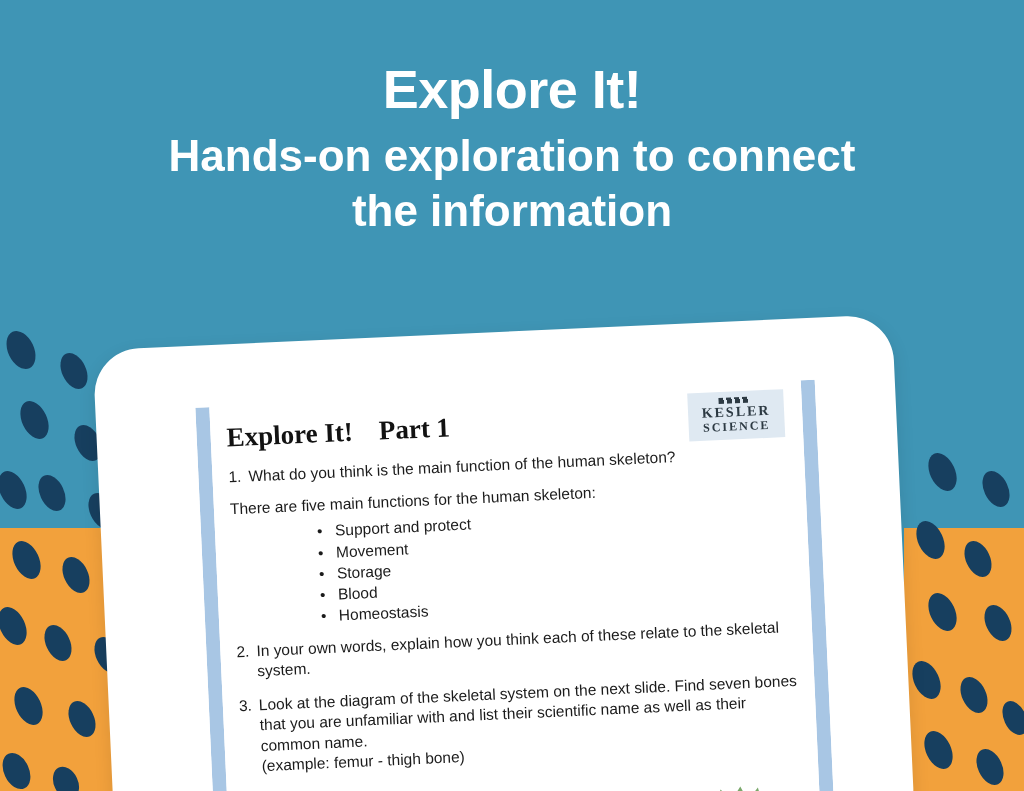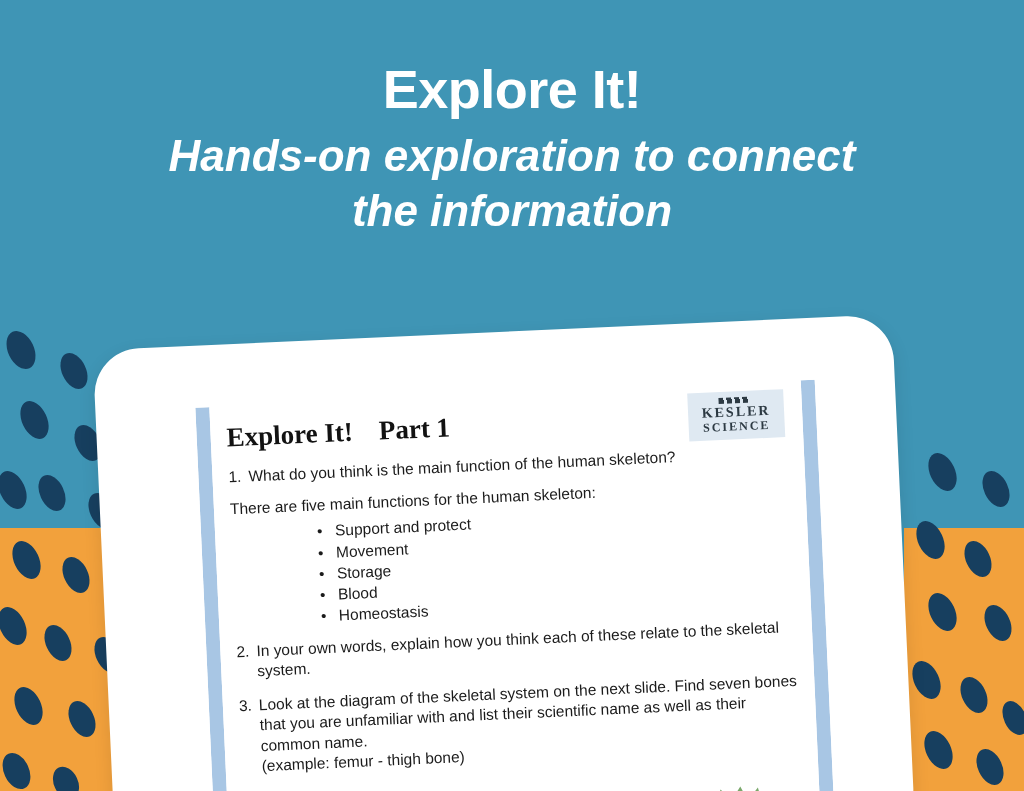--- a/index.html
+++ b/index.html
@@ -64,21 +64,20 @@
     letter-spacing: -0.5px;
     line-height: 1.15;
   }
   .headline .line2 {
     font-size: 44px;
     font-weight: bold;
     line-height: 1.25;
     padding-top: 8px;
     max-width: 700px;
     margin: 0 auto;
-    font-style: italic;
   }
 
   
   .device {
     position: absolute;
     left: 104px;
     top: 332px;
     width: 800px;
     height: 520px;
     background: #ffffff;

